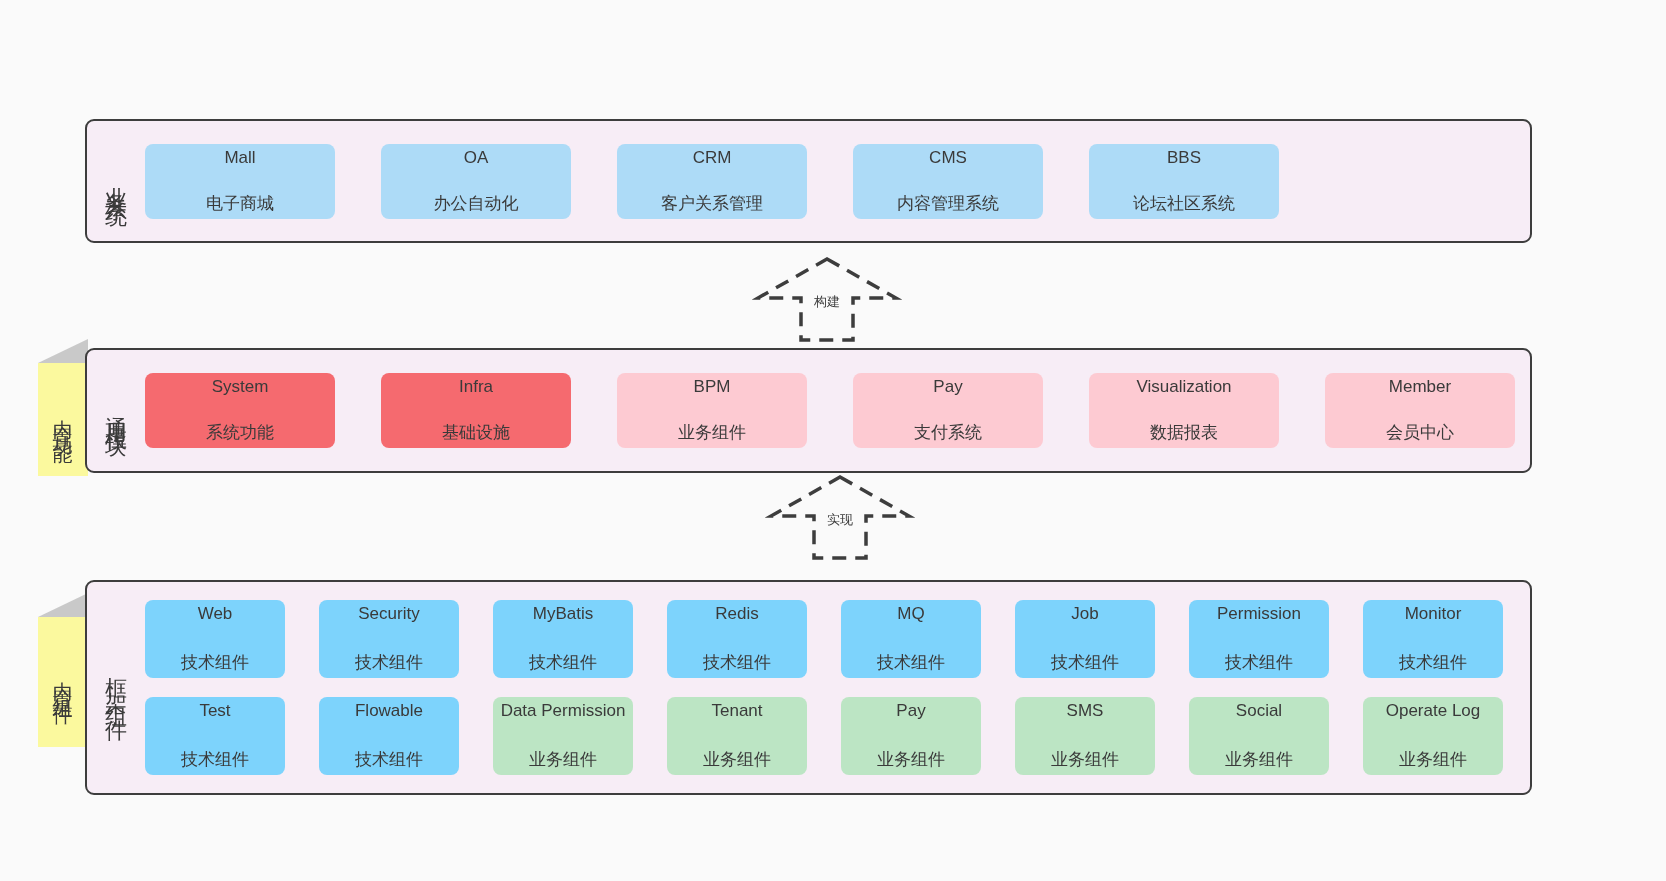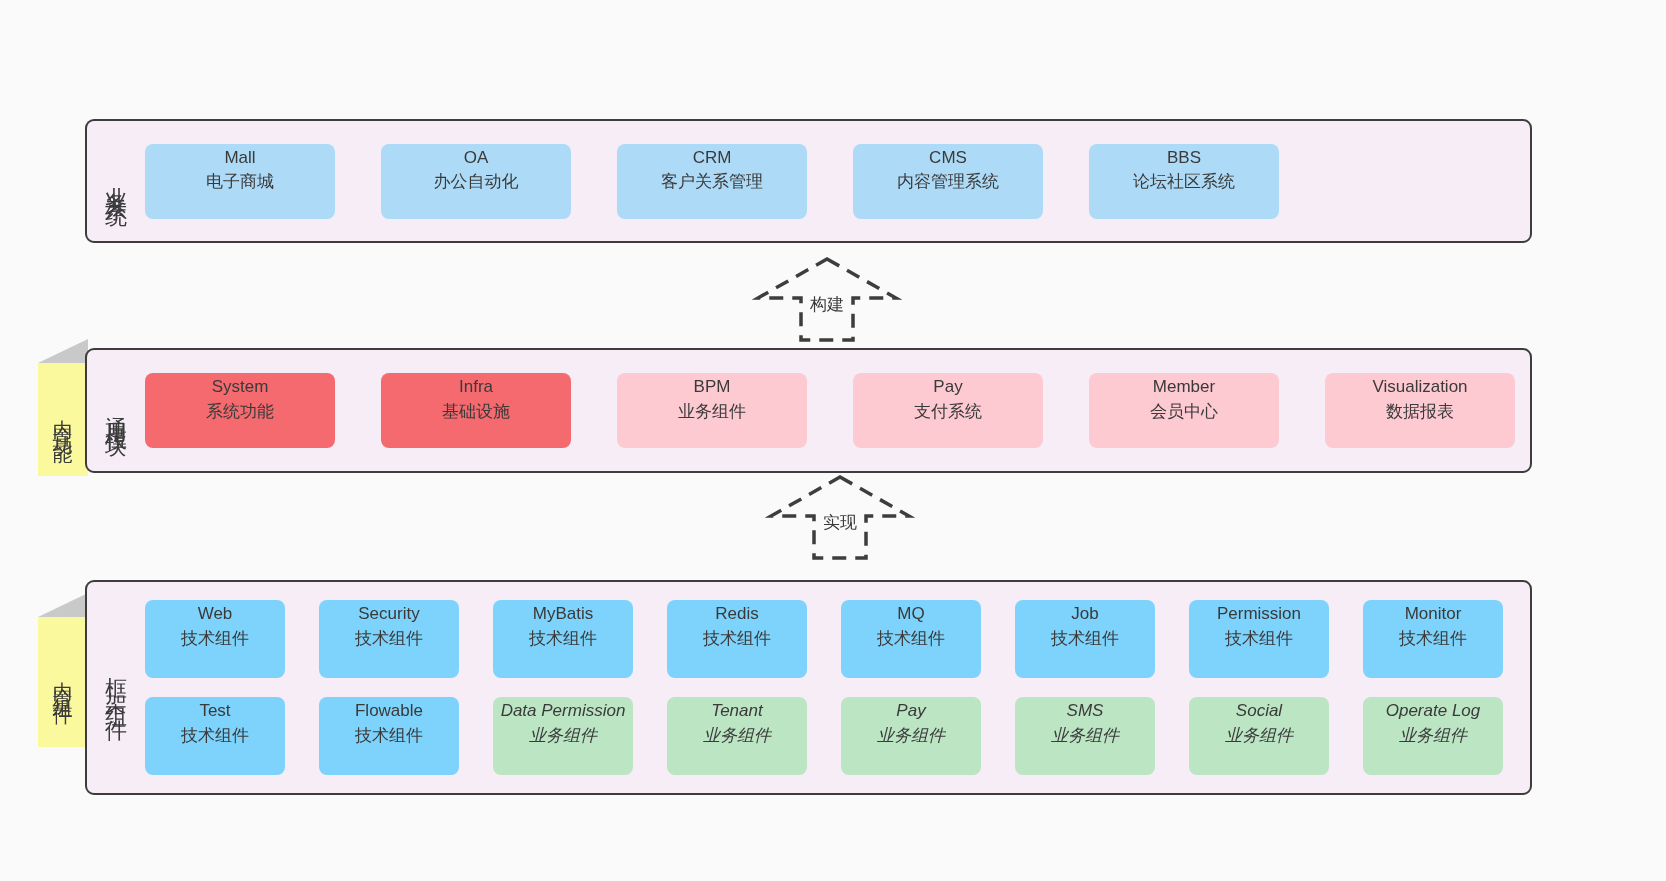--- a/index.html
+++ b/index.html
@@ -25,38 +25,38 @@
   .v-label{
     writing-mode:vertical-rl;text-orientation:upright;
     font-size:22px;line-height:1;color:#3a3a3a;white-space:nowrap;
   }
   #band1 .v-label,#band2 .v-label{letter-spacing:6px;}
   #band3 .v-label{letter-spacing:14px;}
   .box-row{display:flex;gap:46px;align-items:center;}
   .grid{display:grid;grid-template-columns:repeat(8,140px);gap:19px 34px;align-items:center;}
   .box{
     border-radius:8px;display:flex;flex-direction:column;
-    justify-content:flex-start;align-items:center;text-align:center;
+    justify-content:space-between;align-items:center;text-align:center;
     font-size:17px;line-height:1.45;box-sizing:border-box;padding:2px 4px;
   }
   .band .box-row .box{width:190px;height:75px;}
   #band3 .box{width:140px;height:78px;}
   .blue{background:#addbf7;}
   .red{background:#f56a6f;}
   .pink{background:#fdcad2;}
   .green-dark{background:#7dd3fc;}
-  .green-light{background:#bce5c4;font-style:italic;}
+  .green-light{background:#bce5c4;}
   
   .arrow{position:absolute;width:150px;height:88px;z-index:1;}
   #arrow1{left:752px;top:256px;}
   #arrow2{left:765px;top:474px;}
   .arrow svg{position:absolute;left:0;top:0;}
   .arrow-label{
     position:absolute;left:50%;top:36px;transform:translateX(-50%);
-    background:#fafafa;padding:1px 3px;font-size:17px;color:#3a3a3a;white-space:nowrap;
+    background:#fafafa;padding:1px 3px;font-size:13px;color:#3a3a3a;white-space:nowrap;
   }
   
   .sticky{
     position:absolute;left:38px;width:50px;background:#fbf99e;
     display:flex;justify-content:center;align-items:center;z-index:1;
   }
   #sticky1{top:363px;height:113px;}
   #sticky2{top:617px;height:130px;}
   .sticky-fold{
     position:absolute;left:0;top:-24px;width:0;height:0;
@@ -129,26 +129,26 @@
     </div>
     <div class="box pink">
       <div>BPM</div>
       <div>业务组件</div>
     </div>
     <div class="box pink">
       <div>Pay</div>
       <div>支付系统</div>
     </div>
     <div class="box pink">
+      <div>Visualization</div>
+      <div>数据报表</div>
+    </div>
+    <div class="box pink">
       <div>Member</div>
       <div>会员中心</div>
-    </div>
-    <div class="box pink">
-      <div>Visualization</div>
-      <div>数据报表</div>
     </div>
   </div>
 </section>
 
 <div class="arrow" id="arrow2">
   <svg width="150" height="88" viewBox="0 0 150 88">
     <polygon points="75,3 144,42 101,42 101,84 49,84 49,42 6,42" fill="#fafafa" stroke="#3d3d3d" stroke-width="3.5" stroke-dasharray="14 9"></polygon>
   </svg>
   <span class="arrow-label">实现</span>
 </div>

